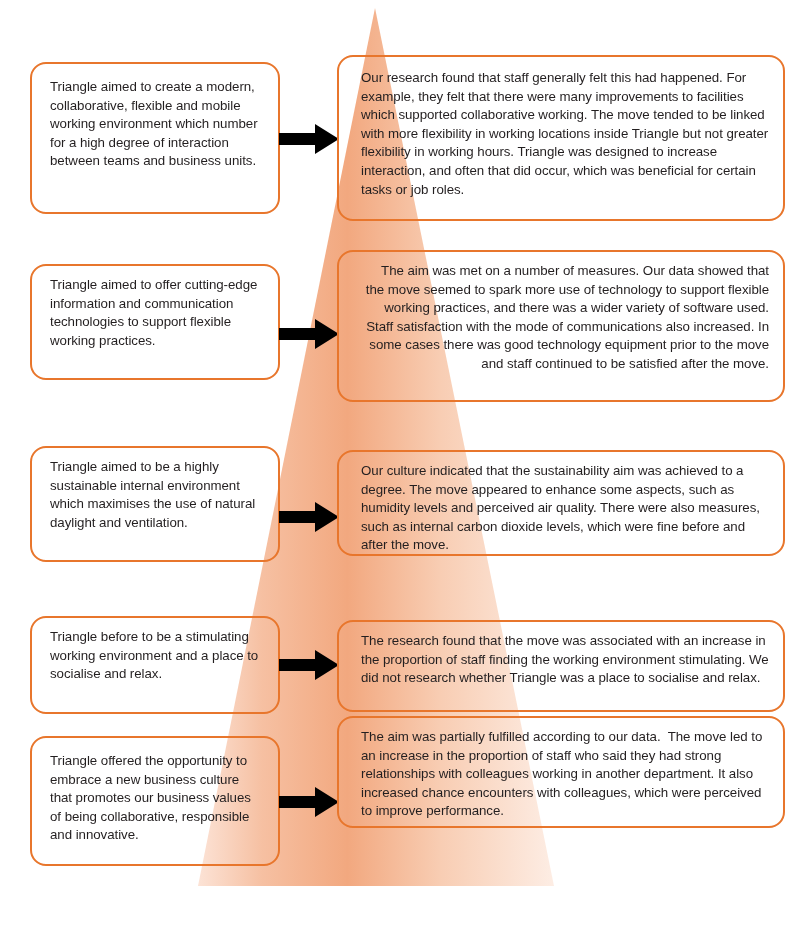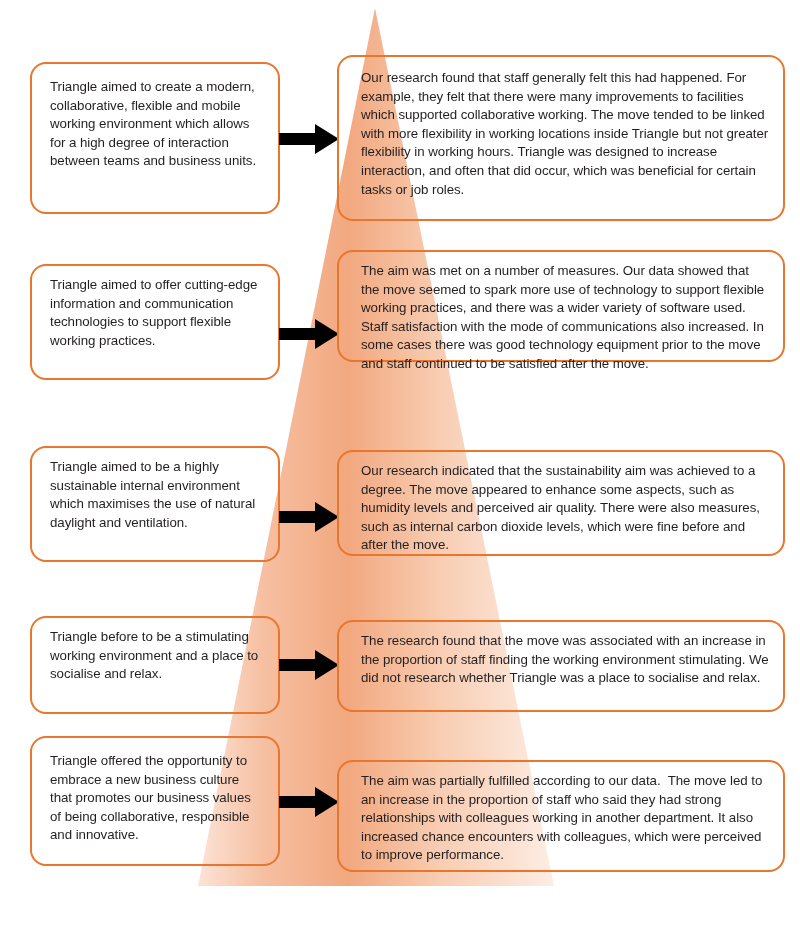--- a/index.html
+++ b/index.html
@@ -51,27 +51,27 @@
   }
   .box.right {
     left: 337px;
     width: 448px;
     padding: 10px 14px 10px 22px;
   }
   
   .r1.left  { top: 62px;  height: 152px; }
   .r1.right { top: 55px;  height: 166px; }
   .r2.left  { top: 264px; height: 116px; }
-  .r2.right { top: 250px; height: 112px; }
+  .r2.right { top: 250px; height: 152px; text-align: right; }
   .r3.left  { top: 446px; height: 116px; }
   .r3.right { top: 450px; height: 106px; }
   .r4.left  { top: 616px; height: 98px;  }
   .r4.right { top: 620px; height: 92px;  }
   .r5.left  { top: 736px; height: 130px; }
-  .r5.right { top: 760px; height: 112px; }
+  .r5.right { top: 716px; height: 112px; }
 
   .r1.left .txt,
   .r5.left .txt { padding-top: 4px; }
   .r1.right .txt { padding-top: 2px; }
 
   
   .arrow {
     position: absolute;
     left: 279px;
     width: 62px;
@@ -96,21 +96,21 @@
         <stop offset="18%" stop-color="#F6C0A2"></stop>
         <stop offset="42%" stop-color="#F2A87F"></stop>
         <stop offset="68%" stop-color="#F8CDB3"></stop>
         <stop offset="100%" stop-color="#FDEDE4"></stop>
       </linearGradient>
     </defs>
     <polygon points="375,8 554,886 198,886" fill="url(#pyrGrad)"></polygon>
   </svg>
 
   <div class="box left r1">
-    <span class="txt">Triangle aimed to create a modern, collaborative, flexible and mobile working environment which allows for a high degree of interaction between teams and business units.</span>
+    <span class="txt">Triangle aimed to create a modern, collaborative, flexible and mobile working environment which number for a high degree of interaction between teams and business units.</span>
   </div>
   <svg class="arrow a1" viewBox="0 0 62 34" xmlns="http://www.w3.org/2000/svg">
     <path d="M0 11 L36 11 L36 2 L60 17 L36 32 L36 23 L0 23 Z" fill="#000000"></path>
   </svg>
   <div class="box right r1">
     <span class="txt">Our research found that staff generally felt this had happened. For example, they felt that there were many improvements to facilities which supported collaborative working. The move tended to be linked with more flexibility in working locations inside Triangle but not greater flexibility in working hours. Triangle was designed to increase interaction, and often that did occur, which was beneficial for certain tasks or job roles.</span>
   </div>
 
   <div class="box left r2">
     <span class="txt">Triangle aimed to offer cutting-edge information and communication technologies to support flexible working practices.</span>
@@ -122,21 +122,21 @@
     <span class="txt">The aim was met on a number of measures. Our data showed that the move seemed to spark more use of technology to support flexible working practices, and there was a wider variety of software used. Staff satisfaction with the mode of communications also increased. In some cases there was good technology equipment prior to the move and staff continued to be satisfied after the move.</span>
   </div>
 
   <div class="box left r3">
     <span class="txt">Triangle aimed to be a highly sustainable internal environment which maximises the use of natural daylight and ventilation.</span>
   </div>
   <svg class="arrow a3" viewBox="0 0 62 34" xmlns="http://www.w3.org/2000/svg">
     <path d="M0 11 L36 11 L36 2 L60 17 L36 32 L36 23 L0 23 Z" fill="#000000"></path>
   </svg>
   <div class="box right r3">
-    <span class="txt">Our research indicated that the sustainability aim was achieved to a degree. The move appeared to enhance some aspects, such as humidity levels and perceived air quality. There were also measures, such as internal carbon dioxide levels, which were fine before and after the move.</span>
+    <span class="txt">Our culture indicated that the sustainability aim was achieved to a degree. The move appeared to enhance some aspects, such as humidity levels and perceived air quality. There were also measures, such as internal carbon dioxide levels, which were fine before and after the move.</span>
   </div>
 
   <div class="box left r4">
     <span class="txt">Triangle before to be a stimulating working environment and a place to socialise and relax.</span>
   </div>
   <svg class="arrow a4" viewBox="0 0 62 34" xmlns="http://www.w3.org/2000/svg">
     <path d="M0 11 L36 11 L36 2 L60 17 L36 32 L36 23 L0 23 Z" fill="#000000"></path>
   </svg>
   <div class="box left r5">
     <span class="txt">Triangle offered the opportunity to embrace a new business culture that promotes our business values of being collaborative, responsible and innovative.</span>

